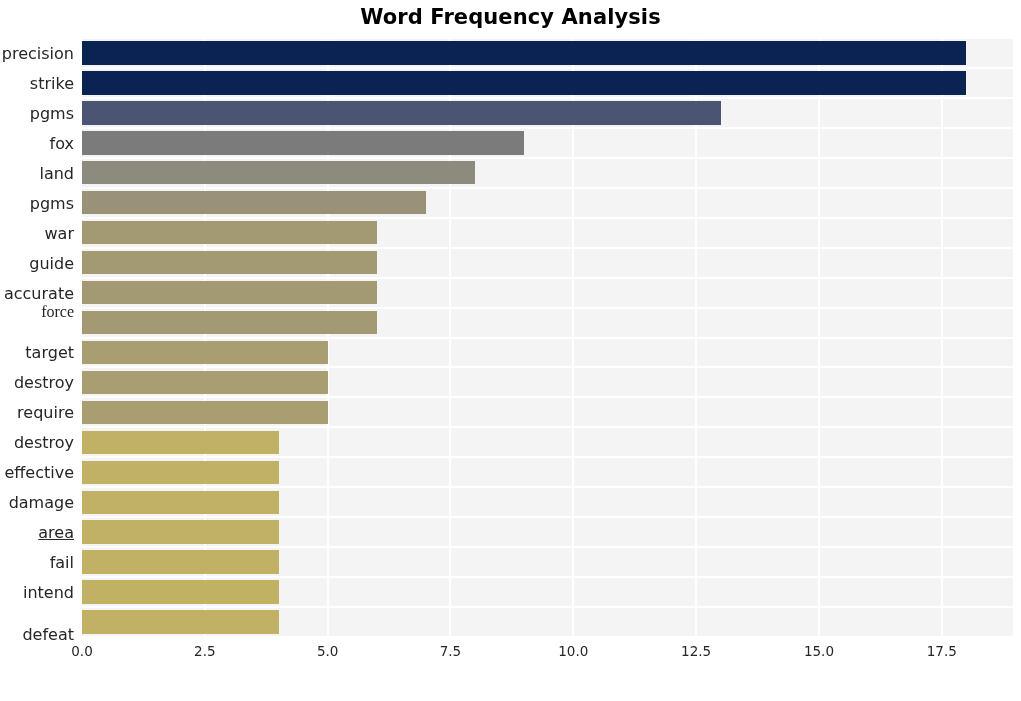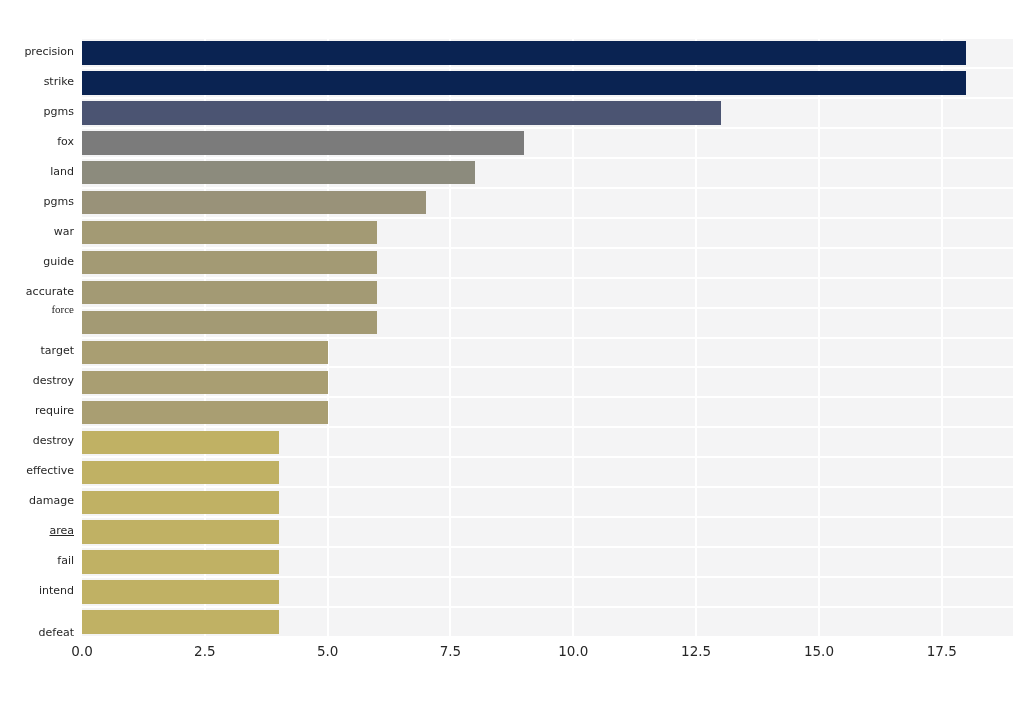--- a/index.html
+++ b/index.html
@@ -63,21 +63,21 @@
     left: 0;
     top: 0;
     height: 100%;
     border-radius: 0;
   }
   .y-tick-label {
     position: absolute;
     left: 0;
     width: 74px;
     text-align: right;
-    font-size: 11px;
+    font-size: 16px;
     color: #262626;
     white-space: nowrap;
     line-height: 1;
   }
   .x-tick-label {
     position: absolute;
     top: 645px;
     font-size: 13.5px;
     color: #262626;
     text-align: center;
@@ -93,20 +93,21 @@
     text-align: center;
     font-size: 14.5px;
     color: #262626;
   }
 </style>
 </head>
 <body>
 
 <div id="figure">
 
+  <div id="chart-title">Word Frequency Analysis</div>
 
   <div id="plot-area">
       <div class="hgrid" style="top: -1px;"></div>
       <div class="hgrid" style="top: 28.95px;"></div>
       <div class="hgrid" style="top: 58.9px;"></div>
       <div class="hgrid" style="top: 88.85px;"></div>
       <div class="hgrid" style="top: 118.8px;"></div>
       <div class="hgrid" style="top: 148.75px;"></div>
       <div class="hgrid" style="top: 178.7px;"></div>
       <div class="hgrid" style="top: 208.65px;"></div>

